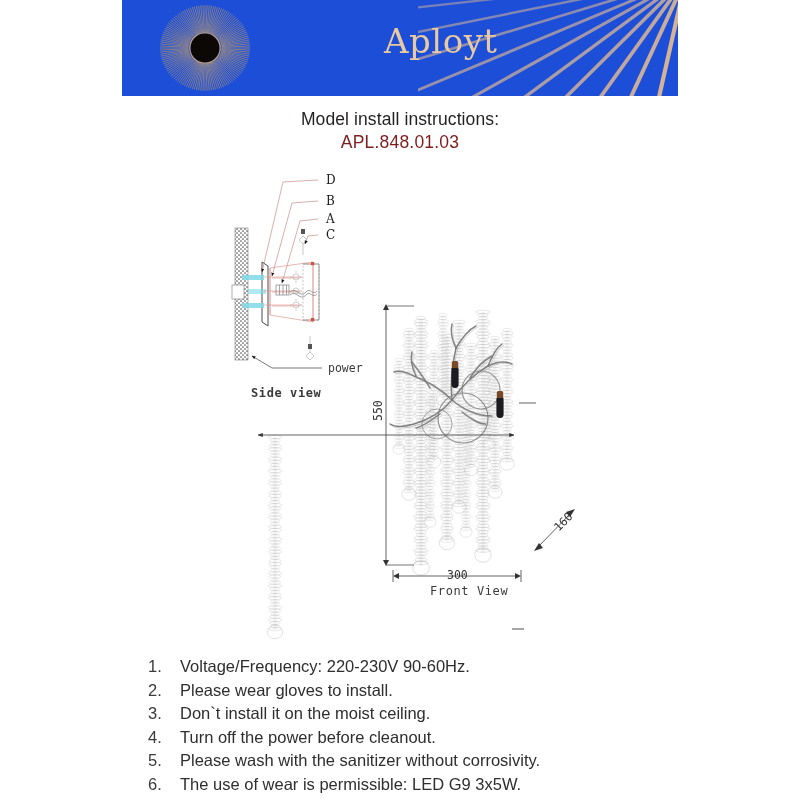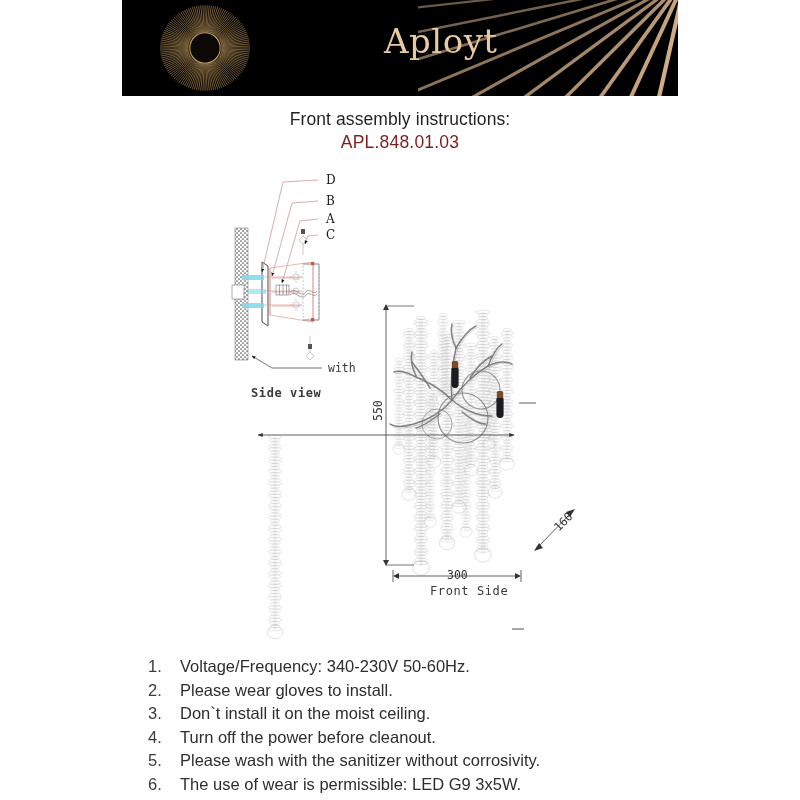--- a/index.html
+++ b/index.html
@@ -16,21 +16,21 @@
     -webkit-font-smoothing: antialiased;
   }
 
   
   #header-banner {
     position: absolute;
     left: 122px;
     top: 0px;
     width: 556px;
     height: 96px;
-    background: #000000;
+    background: #1d4ed8;
     overflow: hidden;
   }
   #header-rays {
     position: absolute;
     right: 0;
     top: 0;
     width: 260px;
     height: 96px;
     pointer-events: none;
   }
@@ -291,21 +291,21 @@
         <line x1="268" y1="-22" x2="-28.6" y2="67.7" stroke-width="2.66" stroke-opacity="0.57"></line>
         <line x1="268" y1="-22" x2="-45.8" y2="41.2" stroke-width="2.44" stroke-opacity="0.52"></line>
         <line x1="268" y1="-22" x2="-57.0" y2="13.5" stroke-width="2.22" stroke-opacity="0.47"></line>
       </g>
   </svg>
 
   <div id="brand-name">Aployt</div>
 </div>
 
 <div id="doc-title-wrap">
-  <div class="title-line1">Front assembly instructions:</div>
+  <div class="title-line1">Model install instructions:</div>
   <div class="title-line2">APL.848.01.03</div>
 </div>
 
 <svg id="drawing" viewBox="0 0 800 800">
   <defs>
     <pattern id="wallHatch" width="4" height="4" patternUnits="userSpaceOnUse">
       <rect width="4" height="4" fill="#ffffff"></rect>
       <circle cx="1" cy="1" r="0.85" fill="#555"></circle>
       <circle cx="3" cy="3" r="0.85" fill="#555"></circle>
     </pattern>
@@ -1223,36 +1223,36 @@
 
     <line x1="512" y1="629" x2="524" y2="629" stroke-width="0.9"></line>
   </g>
 </svg>
 
 <div class="part-letter" style="left:326px; top:173px;">D</div>
 <div class="part-letter" style="left:326px; top:194px;">B</div>
 <div class="part-letter" style="left:326px; top:212px;">A</div>
 <div class="part-letter" style="left:326px; top:228px;">C</div>
 
-<div class="mono-label" style="left:328px; top:361px; font-size:11.5px;">with</div>
+<div class="mono-label" style="left:328px; top:361px; font-size:11.5px;">power</div>
 
 <div class="mono-label" style="left:251px; top:386px; font-size:12px; letter-spacing:0.6px;font-weight:bold;">Side view</div>
 
 <div class="dim-label" style="left:371px; top:421px; transform:rotate(-90deg); transform-origin:left top; font-size:11.5px;">550</div>
 
 <div class="dim-label" style="left:447px; top:568px; font-size:11.5px;">300</div>
 
 <div class="dim-label" style="left:551px; top:524px; transform:rotate(-45deg); transform-origin:left top; font-size:11.5px;">160</div>
 
-<div class="mono-label" style="left:430px; top:584px; font-size:12px; letter-spacing:0.6px;">Front Side</div>
+<div class="mono-label" style="left:430px; top:584px; font-size:12px; letter-spacing:0.6px;">Front View</div>
 
 <div id="instructions">
   <div class="instr-row">
     <span class="instr-num">1.</span>
-    <span class="instr-text">Voltage/Frequency: 340-230V 50-60Hz.</span>
+    <span class="instr-text">Voltage/Frequency: 220-230V 90-60Hz.</span>
   </div>
   <div class="instr-row">
     <span class="instr-num">2.</span>
     <span class="instr-text">Please wear gloves to install.</span>
   </div>
   <div class="instr-row">
     <span class="instr-num">3.</span>
     <span class="instr-text">Don`t install it on the moist ceiling.</span>
   </div>
   <div class="instr-row">

